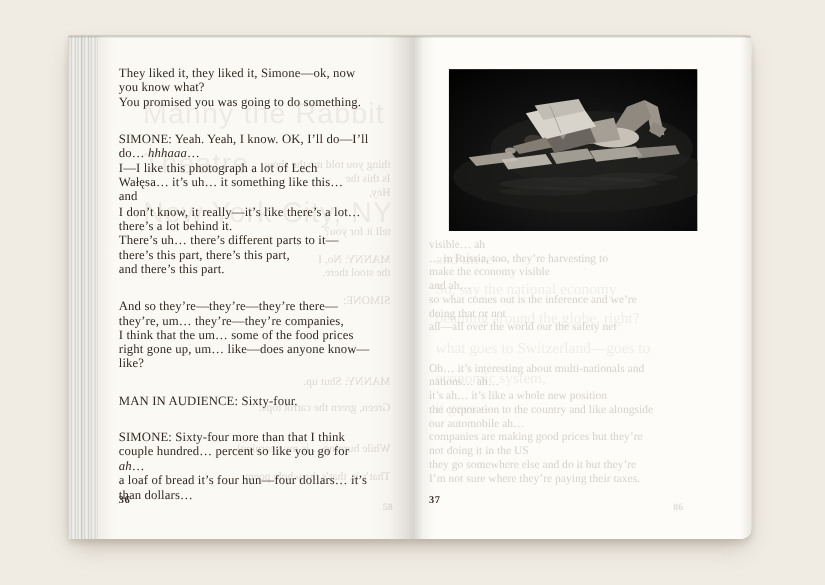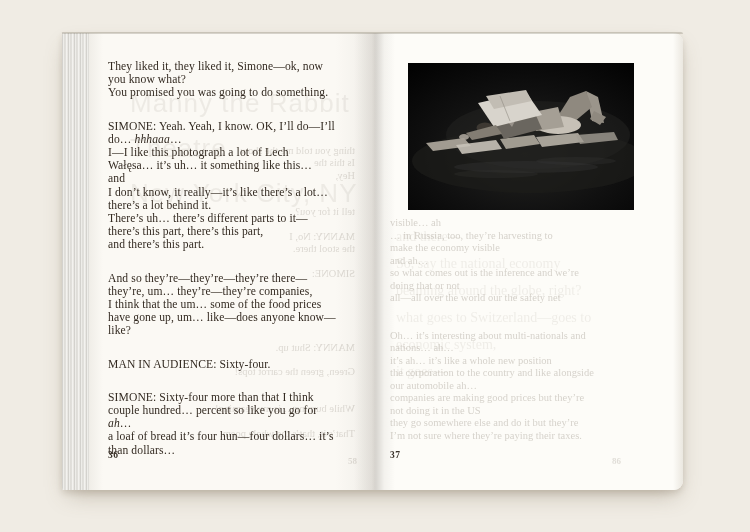--- a/index.html
+++ b/index.html
@@ -135,21 +135,21 @@
         <div>I don’t know, it really—it’s like there’s a lot…</div>
         <div>there’s a lot behind it.</div>
         <div>There’s uh… there’s different parts to it—</div>
         <div>there’s this part, there’s this part,</div>
         <div>and there’s this part.</div>
       </div>
       <div class="para">
         <div>And so they’re—they’re—they’re there—</div>
         <div>they’re, um… they’re—they’re companies,</div>
         <div>I think that the um… some of the food prices</div>
-        <div>have gone up, um… like—does anyone know—</div>
+        <div>right gone up, um… like—does anyone know—</div>
         <div>like?</div>
       </div>
       <div class="para">
         <div>MAN IN AUDIENCE: Sixty-four.</div>
       </div>
       <div class="para">
         <div>SIMONE: Sixty-four more than that I think</div>
         <div>couple hundred… percent so like you go for</div>
         <div><span></span><em>ah</em><span>…</span></div>
         <div>a loaf of bread it’s four hun—four dollars… it’s</div>

